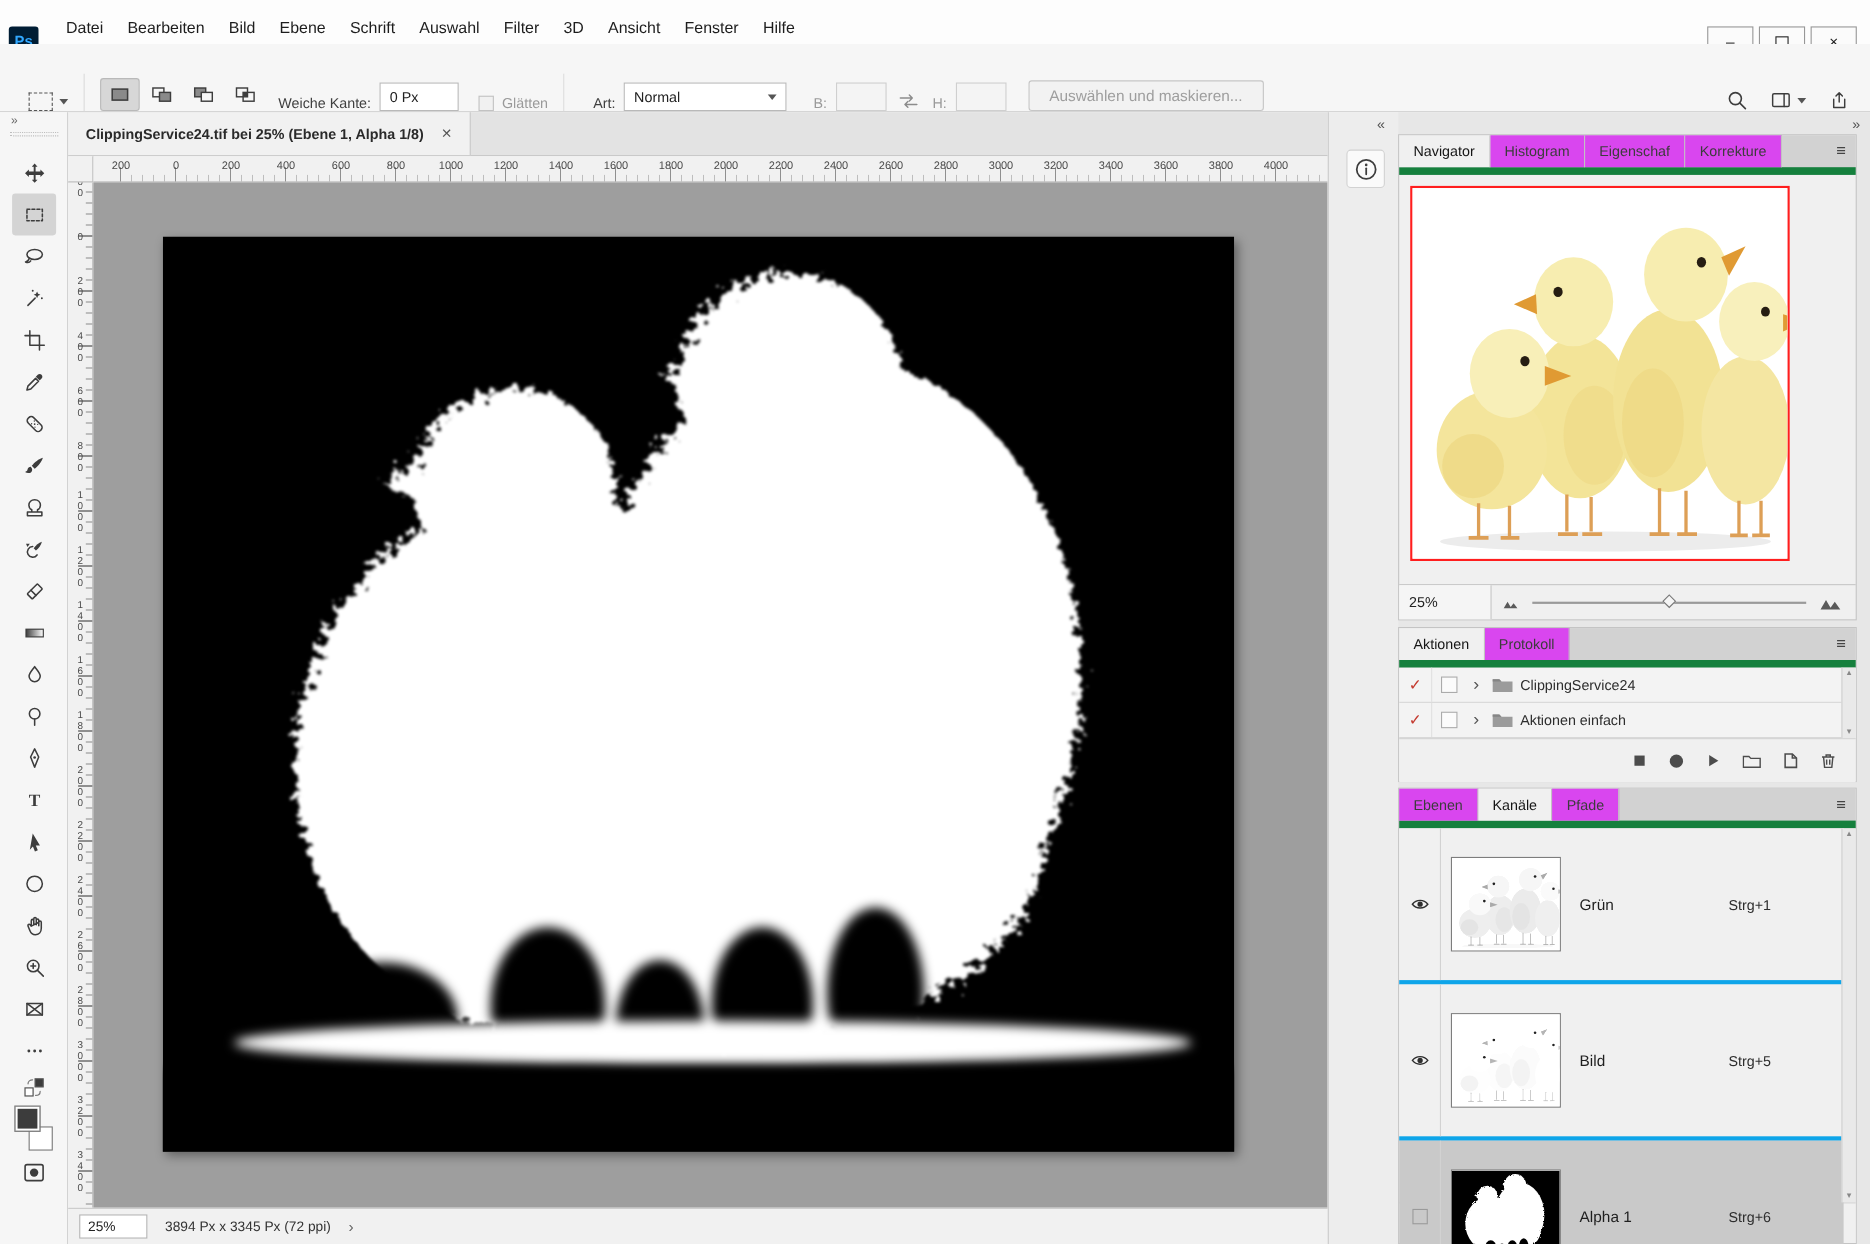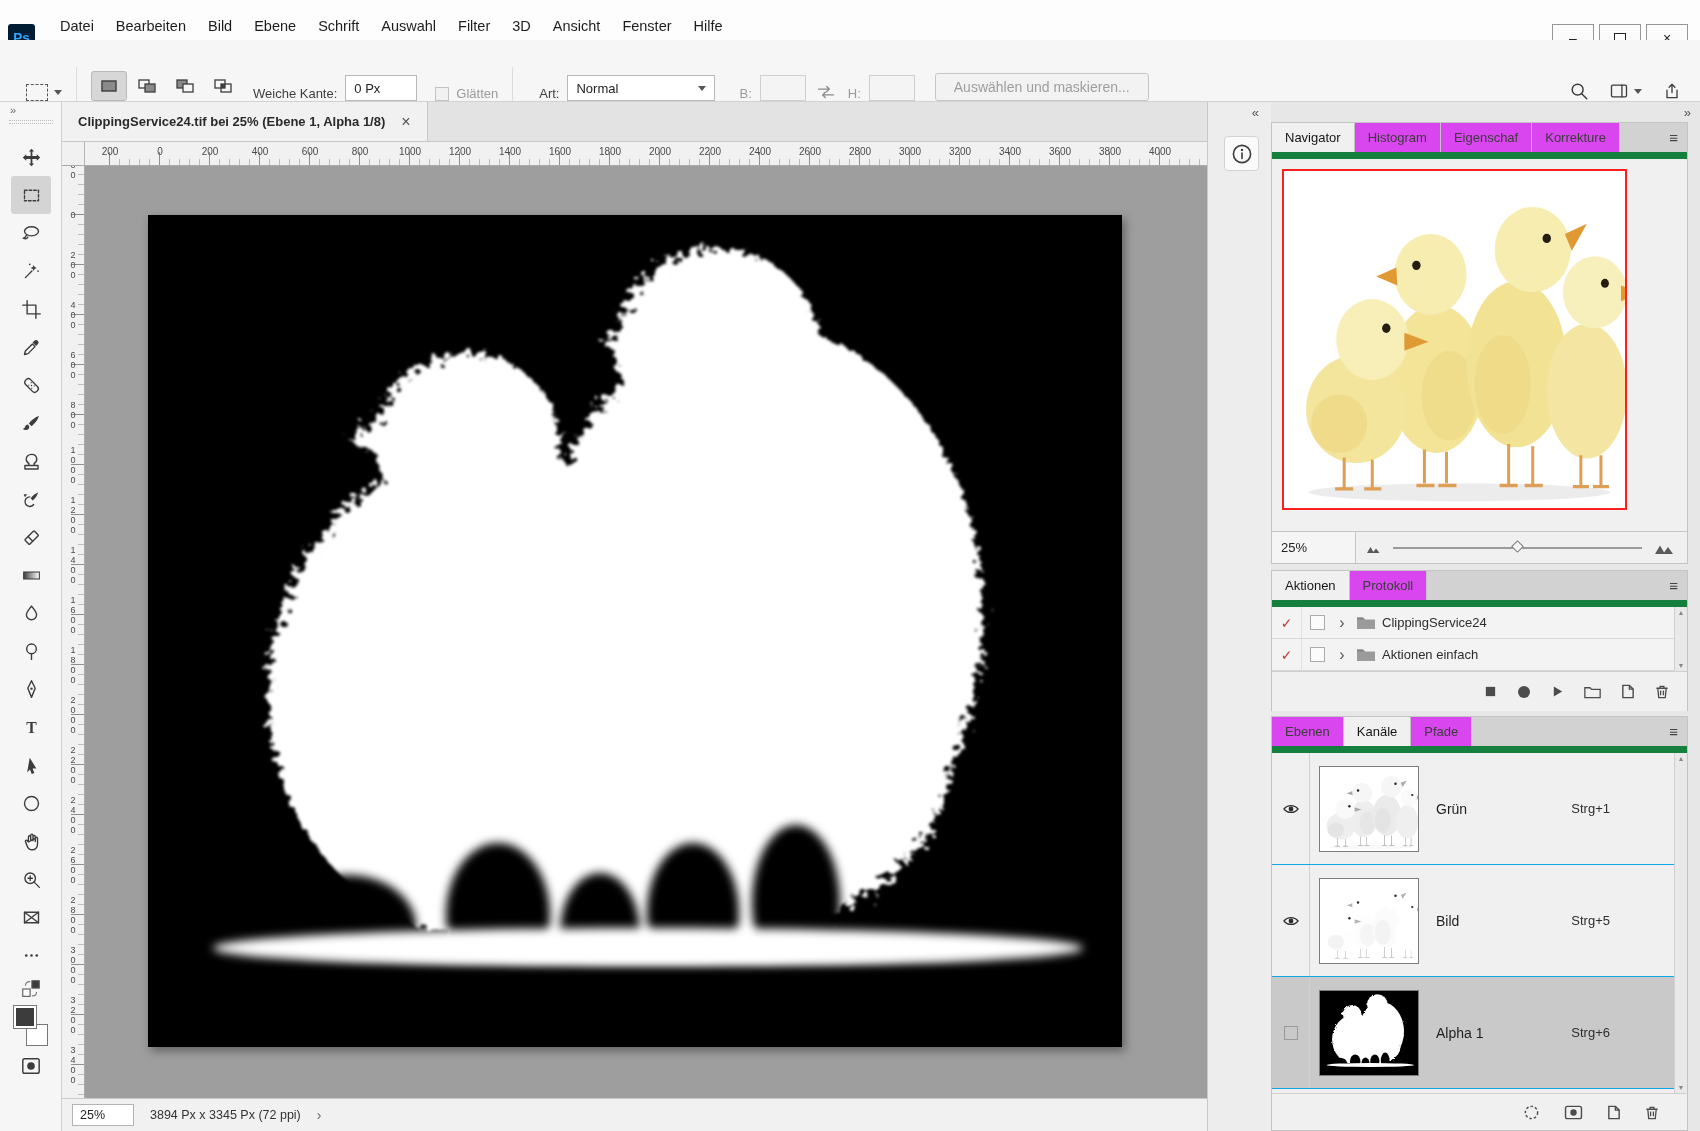--- a/index.html
+++ b/index.html
@@ -103,21 +103,21 @@
 .acheck{width:30px;text-align:center;color:#c43a2f;font-weight:bold;font-size:14px;align-self:stretch;display:flex;align-items:center;justify-content:center;border-right:1px solid #e0e0e0}
 .abox{width:15px;height:15px;border:1px solid #ababab;background:#fbfbfb;margin:0 9px 0 8px}
 .acaret{color:#555;font-size:16px;width:16px;text-align:center}
 .afolder{margin:0 0 0 6px}
 .albl{margin-left:6px;font-size:13px;color:#2d2d2d}
 .ascroll{position:absolute;right:0;top:0;width:13px;height:64px;background:#e9e9e9;border-left:1px solid #d0d0d0;display:flex;flex-direction:column;justify-content:space-between;align-items:center;padding:2px 0;font-size:7px;color:#888}
 .atoolbar{height:40px;border-top:1px solid #cfcfcf;display:flex;align-items:center;justify-content:flex-end;gap:20px;padding-right:18px;background:#f0f0f0}
 
 
 .crows{position:relative;height:340px}
-.crow{height:112px;display:flex;align-items:center;border-bottom:1px solid #0ea5e9;background:#f0f0f0;position:relative;width:404px}
+.crow{height:142px;display:flex;align-items:center;border-bottom:4px solid #0ea5e9;background:#f0f0f0;position:relative;width:404px}
 .crow.selected{background:#c9c9c9}
 .eyecell{width:38px;align-self:stretch;display:flex;align-items:center;justify-content:center;border-right:1px solid #d2d2d2}
 .emptybox{width:14px;height:14px;border:1px solid #9a9a9a}
 .cthumb{width:100px;height:86px;margin-left:9px;border:1px solid #7d7d7d;background:#fff;overflow:hidden}
 .cname{margin-left:17px;font-size:14px;color:#1f1f1f}
 .cshort{position:absolute;right:66px;font-size:13px;color:#2e2e2e}
 .cscroll{position:absolute;right:0;top:0;width:13px;height:340px;background:#e9e9e9;border-left:1px solid #d0d0d0;display:flex;flex-direction:column;justify-content:space-between;align-items:center;padding:2px 0;font-size:7px;color:#888}
 .cbottom{height:37px;border-top:1px solid #cfcfcf;display:flex;align-items:center;justify-content:flex-end;gap:24px;padding-right:28px;background:#f0f0f0}
 .gray{filter:grayscale(1) brightness(1.05)}
 .gray2{filter:grayscale(1) brightness(1.12)}

